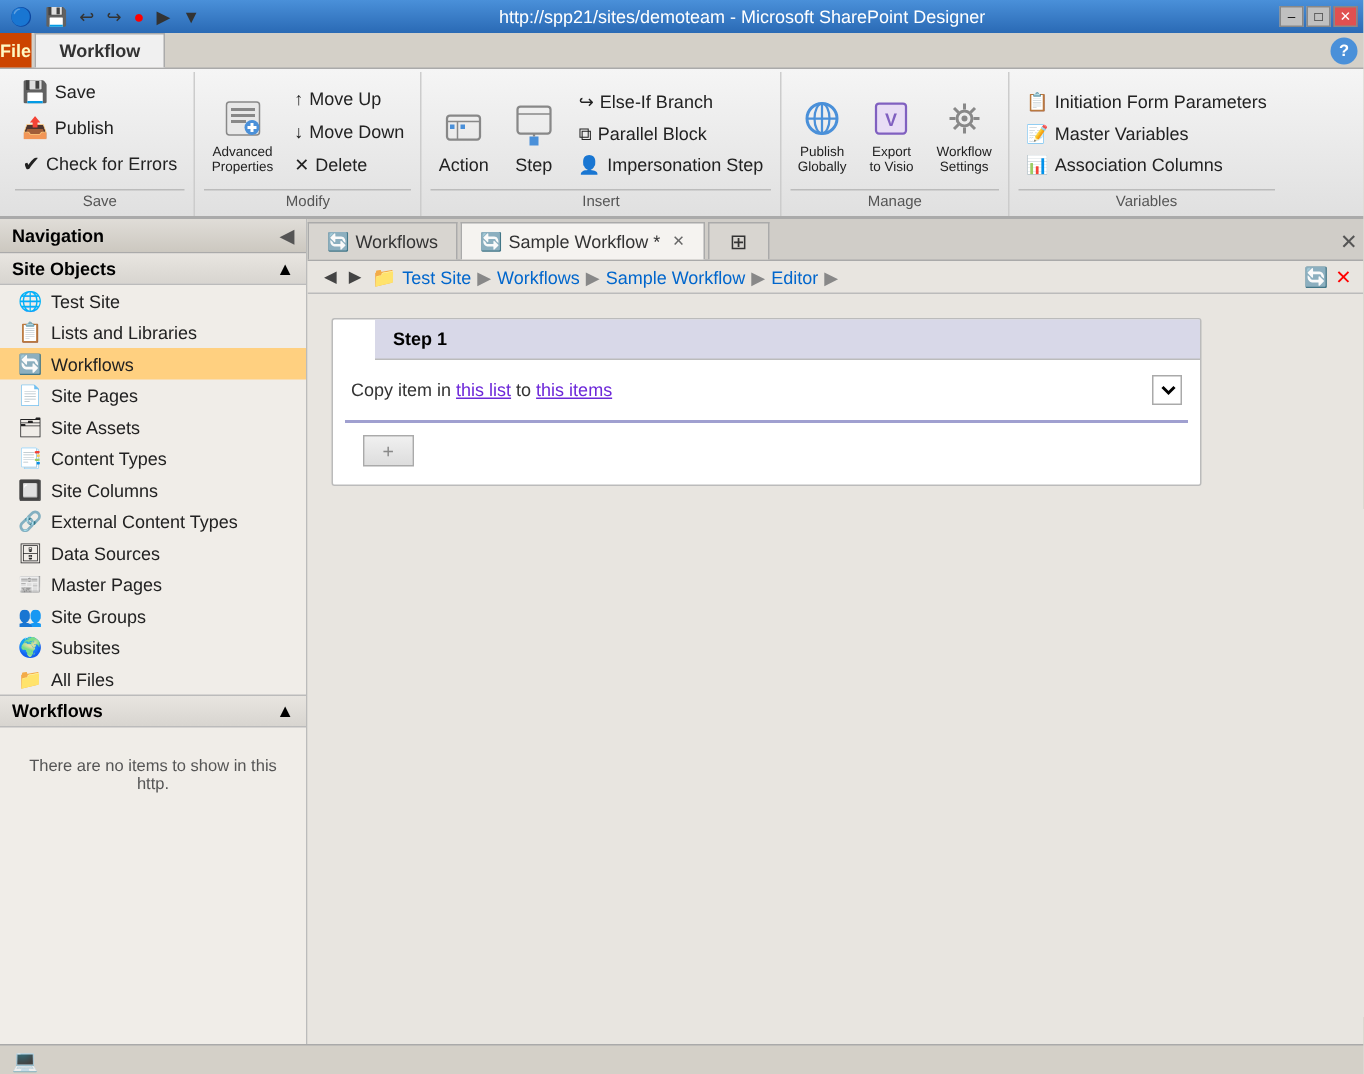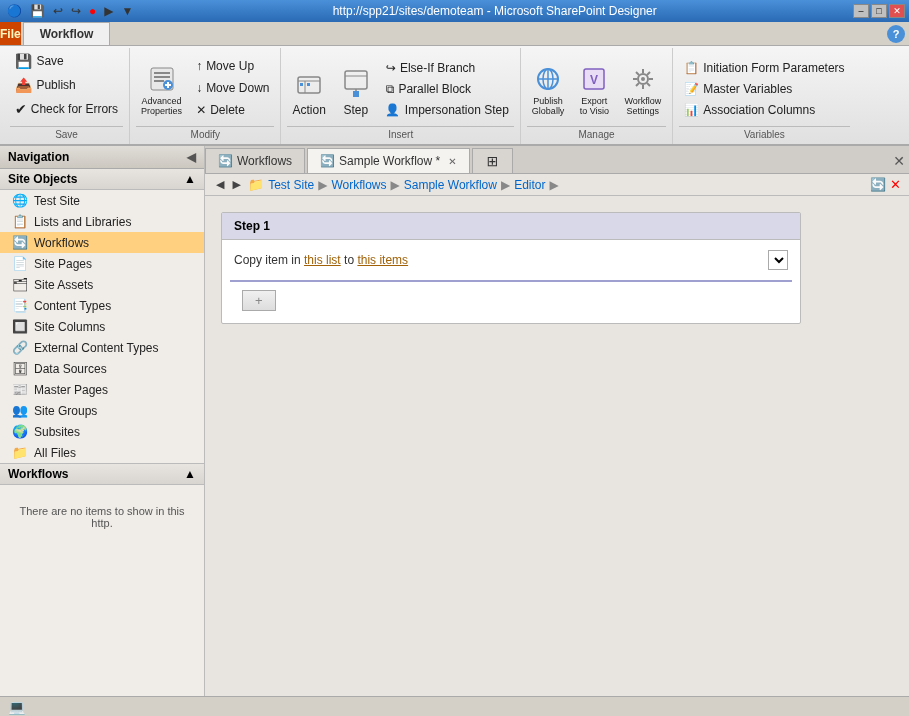--- a/index.html
+++ b/index.html
@@ -253,29 +253,30 @@
       border: 1px solid #bbb;
       border-radius: 2px;
       max-width: 580px;
     }
     .step-header {
       background: #d8d8e8;
       padding: 6px 12px;
       font-weight: bold;
       font-size: 12px;
       border-bottom: 1px solid #bbb;
+      margin-left: 28px;
     }
     .step-body {
       padding: 10px 12px;
       display: flex;
       align-items: center;
       gap: 6px;
     }
     .step-action-text { font-size: 12px; color: #333; flex: 1; }
-    .step-link { color: #a16207; cursor: pointer; text-decoration: underline; }
+    .step-link { color: #6d28d9; cursor: pointer; text-decoration: underline; }
     .step-dropdown { cursor: pointer; background: white; border: 1px solid #aaa; padding: 1px 4px; }
     .step-add-btn {
       background: linear-gradient(to bottom, #f0f0f0, #ddd);
       border: 1px solid #aaa;
       padding: 2px 10px;
       cursor: pointer;
       font-size: 11px;
       color: #555;
       margin-top: 4px;
       margin-left: 12px;

